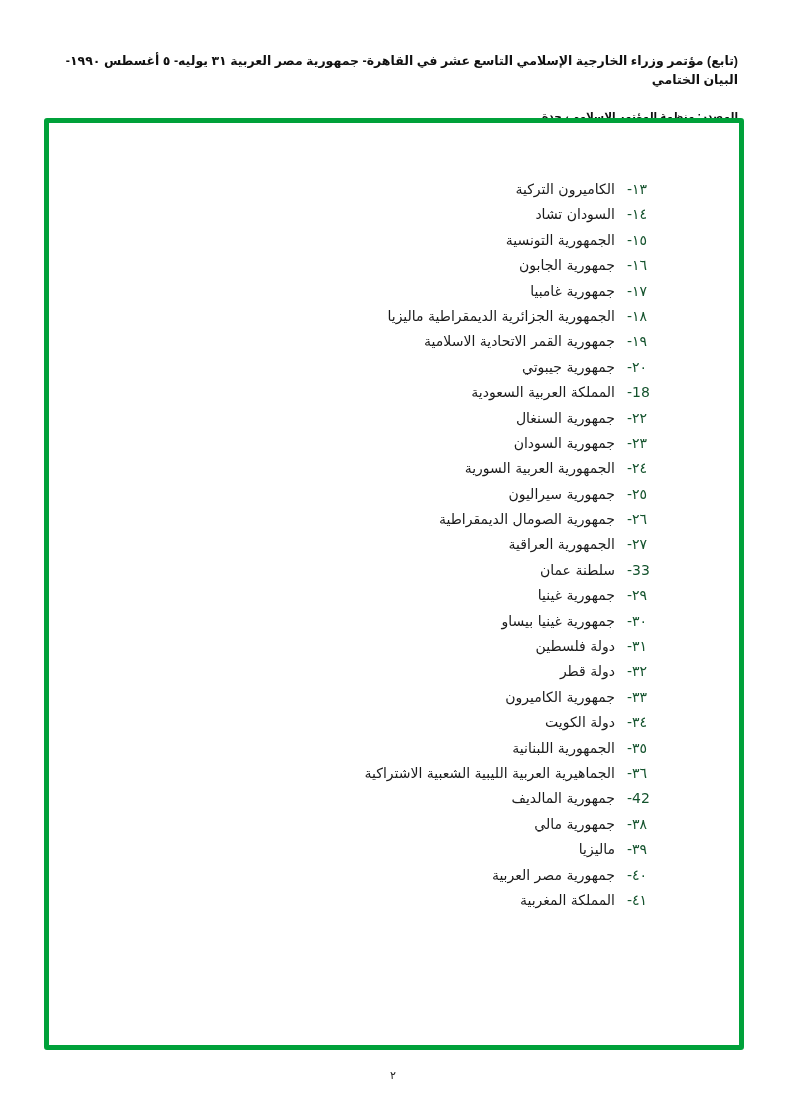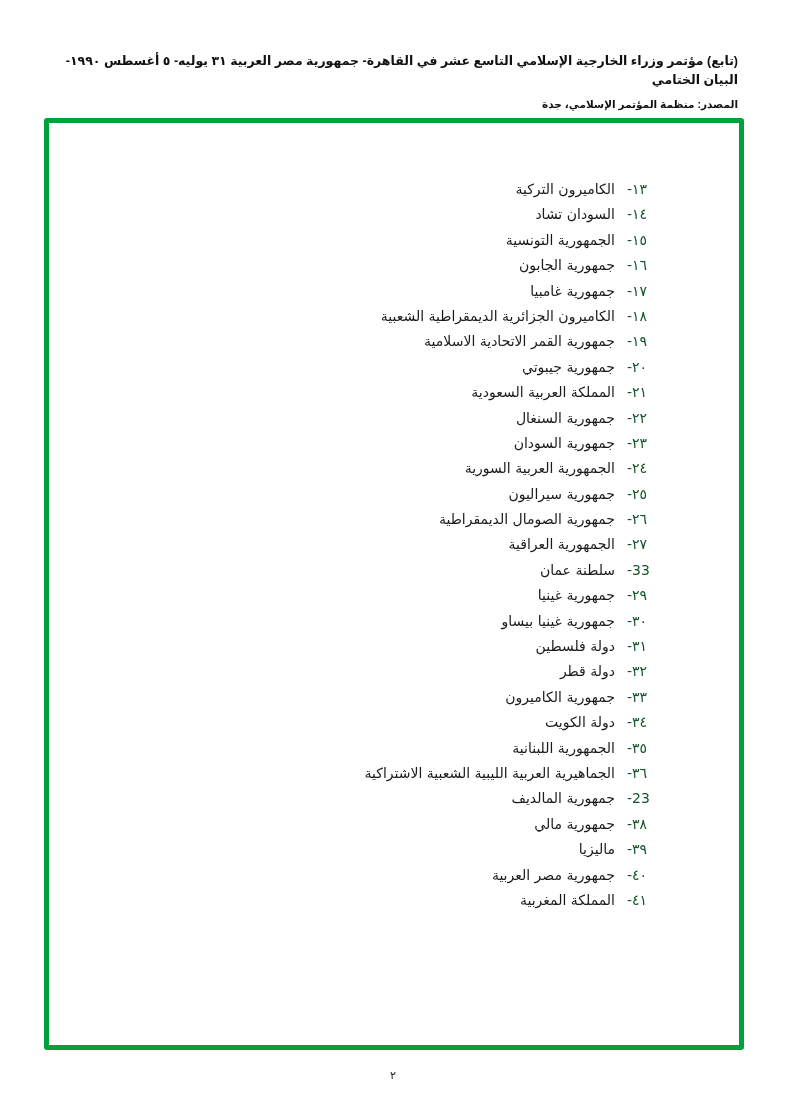--- a/index.html
+++ b/index.html
@@ -30,21 +30,21 @@
     font-size: 12.5px;
     font-weight: bold;
     line-height: 1.5;
     letter-spacing: 0px;
     color: #111111;
   }
   .header-line2 {
     font-family: "Liberation Sans", "DejaVu Sans", sans-serif;
     font-size: 10.5px;
     font-weight: bold;
-    margin-top: 8px;
+    margin-top: 20px;
     color: #111111;
   }
   .frame {
     position: absolute;
     left: 44px;
     top: 118px;
     width: 700px;
     height: 932px;
     border: 5px solid #00a13a;
     border-radius: 3px;
@@ -122,32 +122,32 @@
         <div class="row">
           <span class="num">١٦-</span>
           <span class="name">جمهورية الجابون</span>
         </div>
         <div class="row">
           <span class="num">١٧-</span>
           <span class="name">جمهورية غامبيا</span>
         </div>
         <div class="row">
           <span class="num">١٨-</span>
-          <span class="name">الكاميرون الجزائرية الديمقراطية الشعبية</span>
+          <span class="name">الجمهورية الجزائرية الديمقراطية ماليزيا</span>
         </div>
         <div class="row">
           <span class="num">١٩-</span>
           <span class="name">جمهورية القمر الاتحادية الاسلامية</span>
         </div>
         <div class="row">
           <span class="num">٢٠-</span>
           <span class="name">جمهورية جيبوتي</span>
         </div>
         <div class="row">
-          <span class="num">٢١-</span>
+          <span class="num">18-</span>
           <span class="name">المملكة العربية السعودية</span>
         </div>
         <div class="row">
           <span class="num">٢٢-</span>
           <span class="name">جمهورية السنغال</span>
         </div>
         <div class="row">
           <span class="num">٢٣-</span>
           <span class="name">جمهورية السودان</span>
         </div>
@@ -197,21 +197,21 @@
         </div>
         <div class="row">
           <span class="num">٣٥-</span>
           <span class="name">الجمهورية اللبنانية</span>
         </div>
         <div class="row">
           <span class="num">٣٦-</span>
           <span class="name">الجماهيرية العربية الليبية الشعبية الاشتراكية</span>
         </div>
         <div class="row">
-          <span class="num">23-</span>
+          <span class="num">42-</span>
           <span class="name">جمهورية المالديف</span>
         </div>
         <div class="row">
           <span class="num">٣٨-</span>
           <span class="name">جمهورية مالي</span>
         </div>
         <div class="row">
           <span class="num">٣٩-</span>
           <span class="name">ماليزيا</span>
         </div>

